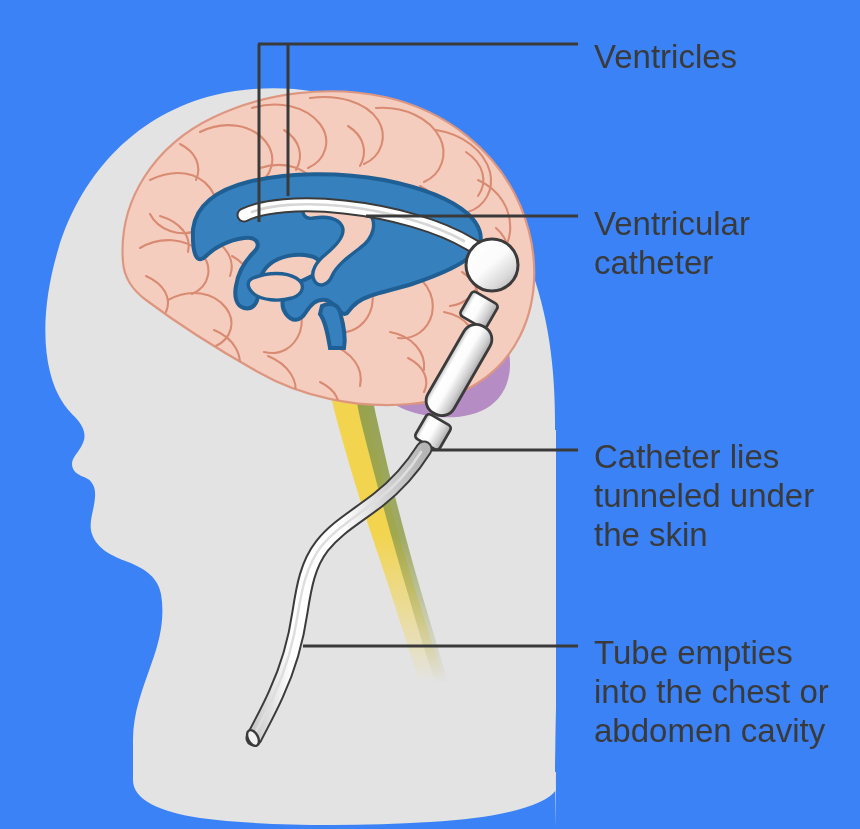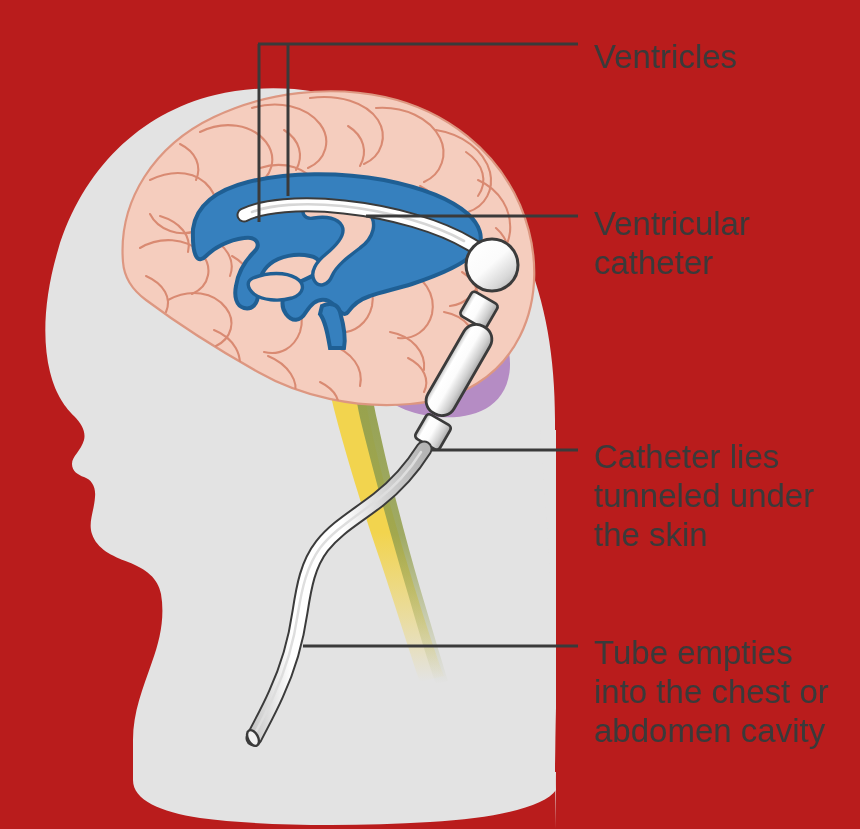--- a/index.html
+++ b/index.html
@@ -10,21 +10,21 @@
   body {
     width: 860px;
     height: 829px;
     font-family: "Liberation Sans", sans-serif;
     overflow: hidden;
   }
   #diagram-root {
     position: relative;
     width: 860px;
     height: 829px;
-    background: #b91c1c;
+    background: #3b82f6;
   }
   svg.figure {
     position: absolute;
     top: 0;
     left: 0;
     width: 860px;
     height: 829px;
   }
   .label-text {
     font-family: "Liberation Sans", sans-serif;

